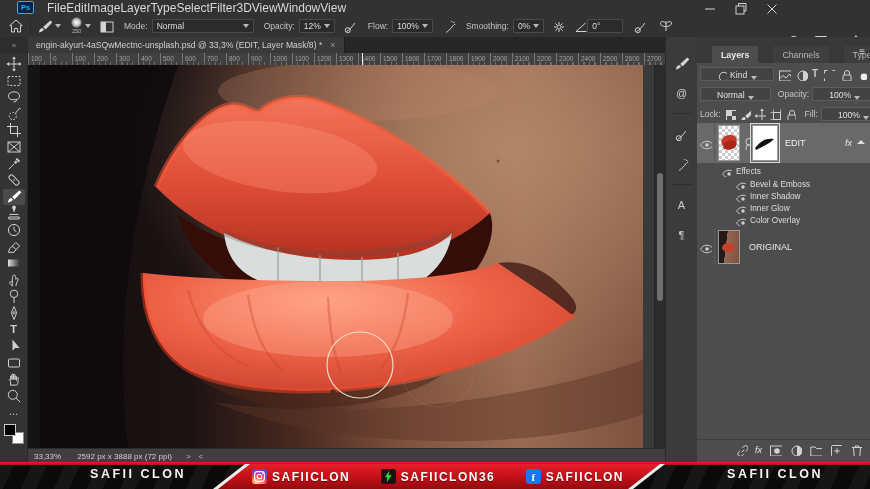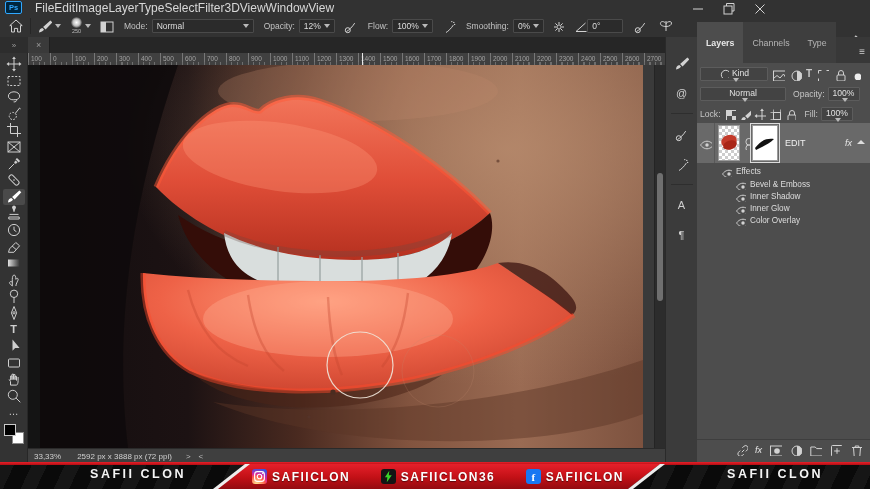--- a/index.html
+++ b/index.html
@@ -1,21 +1,21 @@
 <!DOCTYPE html>
 <html><head>
 <meta charset="utf-8">
 <style>
   html,body{margin:0;padding:0;background:#000;}
   #app{position:relative;width:870px;height:489px;overflow:hidden;background:#323232;
        font-family:"Liberation Sans",sans-serif;color:#d6d6d6;-webkit-font-smoothing:antialiased;}
   svg.ti{display:block;color:#d2d2d2;}
   .caret{width:0;height:0;border-left:3px solid transparent;border-right:3px solid transparent;border-top:4px solid #b9b9b9;display:inline-block;margin-left:3px;}
   
-  #titlebar{position:absolute;left:0;top:0;width:776px;height:15px;background:#323232;display:flex;align-items:center;border-bottom:7px solid #84cc16;}
+  #titlebar{position:absolute;left:12px;top:0;width:776px;height:15px;background:#323232;display:flex;align-items:center;border-bottom:7px solid #84cc16;}
   #pslogo{width:15px;height:11px;margin-left:5px;border:1px solid #31a8ff;border-radius:2px;background:#00263f;color:#31a8ff;font-size:7.5px;font-weight:bold;display:flex;align-items:center;justify-content:center;}
   #menus{display:flex;margin-left:13px;font-size:12px;color:#d8d8d8;}
   #menus span{cursor:default;}
   #winctl{position:absolute;right:10px;top:0;height:15px;display:flex;gap:17px;align-items:center;color:#c9c9c9;}
   
   #optbar{position:absolute;left:0;top:15px;width:870px;height:22px;background:#323232;border-bottom:1px solid #242424;display:flex;align-items:center;font-size:8.5px;color:#c9c9c9;}
   .fld{background:#2b2b2b;border:1px solid #4a4a4a;border-radius:1px;color:#ddd;font-size:8.5px;height:12px;display:inline-flex;align-items:center;padding:0 4px;}
   .olabel{margin:0 4px 0 10px;color:#c2c2c2;}
   .osep{width:1px;height:16px;background:#262626;margin:0 6px;}
   #brushpreview{display:flex;flex-direction:column;align-items:center;line-height:1;margin-left:10px;}
@@ -47,25 +47,25 @@
   #photo{position:absolute;left:0;top:12px;width:627px;height:383px;}
   #vscroll{position:absolute;right:0;top:12px;width:10px;height:383px;background:#2c2c2c;border-left:1px solid #242424;}
   #vthumb{position:absolute;left:2px;top:108px;width:6px;height:128px;background:#6f6f6f;border-radius:3px;}
   
   #sidestrip{position:absolute;left:665px;top:37px;width:32px;height:425px;background:#3b3b3b;border-left:1px solid #2a2a2a;display:flex;flex-direction:column;align-items:center;padding-top:16px;box-sizing:border-box;gap:10px;}
   .stripicon{width:22px;height:20px;display:flex;align-items:center;justify-content:center;color:#cfcfcf;font-size:11px;}
   .stripsep{width:22px;height:1px;background:#2e2e2e;}
   
   #panel{position:absolute;left:697px;top:37px;width:173px;height:425px;background:#4d4d4d;font-size:8.6px;color:#dcdcdc;}
   #ptabs{position:absolute;left:0;top:0;width:173px;height:26px;background:#383838;display:flex;align-items:flex-end;}
-  .ptab{height:17px;display:flex;align-items:center;padding:12px 9px;font-size:8.8px;color:#b5b5b5;background:#3e3e3e;}
+  .ptab{height:17px;display:flex;align-items:center;padding:0 9px;font-size:8.8px;color:#b5b5b5;background:#3e3e3e;margin-left:15px;}
   .ptab.active{background:#4d4d4d;color:#e8e8e8;font-weight:bold;}
   #pmenu{position:absolute;right:5px;top:9px;color:#cfcfcf;font-size:10px;}
   .prow{position:absolute;left:0;width:173px;display:flex;align-items:center;}
-  .pfld{background:#434343;border:1px solid #5c5c5c;border-radius:1px;height:12px;display:inline-flex;align-items:center;padding:0 4px;color:#e0e0e0;flex-direction:column;}
+  .pfld{background:#434343;border:1px solid #5c5c5c;border-radius:1px;height:12px;display:inline-flex;align-items:flex-end;padding:0 16px;color:#e0e0e0;}
   .picon{display:flex;align-items:center;justify-content:center;color:#c9c9c9;}
   .lrow{position:absolute;left:0;width:173px;background:#4d4d4d;}
   .lrow.sel{background:#696969;}
   .eyecell{position:absolute;left:0;top:0;bottom:0;width:17px;border-right:1px solid #585858;display:flex;align-items:center;justify-content:center;color:#e2e2e2;}
   .thumb{position:absolute;border:1px solid #9a9a9a;box-sizing:border-box;}
   .checker{background:repeating-conic-gradient(#ffffff 0% 25%, #cccccc 0% 50%) 0 0/6px 6px;}
   .fxtag{font-style:italic;font-size:9px;color:#e8e8e8;}
   .effrow{position:absolute;left:0;width:173px;height:12px;display:flex;align-items:center;color:#dedede;font-size:8.2px;}
   .effeye{display:flex;align-items:center;justify-content:center;margin-right:4px;color:#e0e0e0;}
   #pfooter{position:absolute;left:0;bottom:3px;width:173px;height:20px;border-top:1px solid #3e3e3e;display:flex;align-items:center;justify-content:flex-end;gap:7px;padding-right:8px;box-sizing:border-box;color:#c6c6c6;}
@@ -389,20 +389,21 @@
         </span>
       <svg class="ti" width="14" height="14">
           <use href="#i-share"></use>
         </svg>
     </div>
   </div>
 
   <div id="tabbar">
     <div id="taboverflow">»</div>
     <div id="doctab">
+      <span>engin-akyurt-4aSQwMectnc-unsplash.psd @ 33,3% (EDIT, Layer Mask/8) *</span>
       <span class="close">×</span>
     </div>
   </div>
 
   <div id="toolbar">
     <div class="tool">
         <svg class="ti" width="16" height="16">
           <use href="#i-move"></use>
         </svg>
       </div>
@@ -795,20 +796,31 @@
     </div>
     <div class="effrow" style="top:177px;padding-left:38px;">
       <span class="effeye">
           <svg class="ti" width="11" height="11">
             <use href="#i-eye"></use>
           </svg>
         </span>
       <span>Color Overlay</span>
     </div>
 
+    <div class="lrow" style="top:191px;height:38px;">
+      <div class="eyecell">
+          <svg class="ti" width="13" height="13">
+            <use href="#i-eye"></use>
+          </svg>
+        </div>
+      <div class="thumb" style="left:21px;top:2px;width:22px;height:34px;background:
+          radial-gradient(7px 5px at 48% 52%, #c4402e 85%, rgba(0,0,0,0)),
+          linear-gradient(97deg,#241a1c 36%,#96674f 37%, #7c5340 100%);"></div>
+      <span style="position:absolute;left:52px;top:14px;font-size:9px;color:#e8e8e8">ORIGINAL</span>
+    </div>
 
     <div id="pfooter">
       <span class="picon">
           <svg class="ti" width="13" height="13">
             <use href="#i-linkchain"></use>
           </svg>
         </span>
       <span class="fxtag">fx</span>
       <span class="picon">
           <svg class="ti" width="13" height="13">

